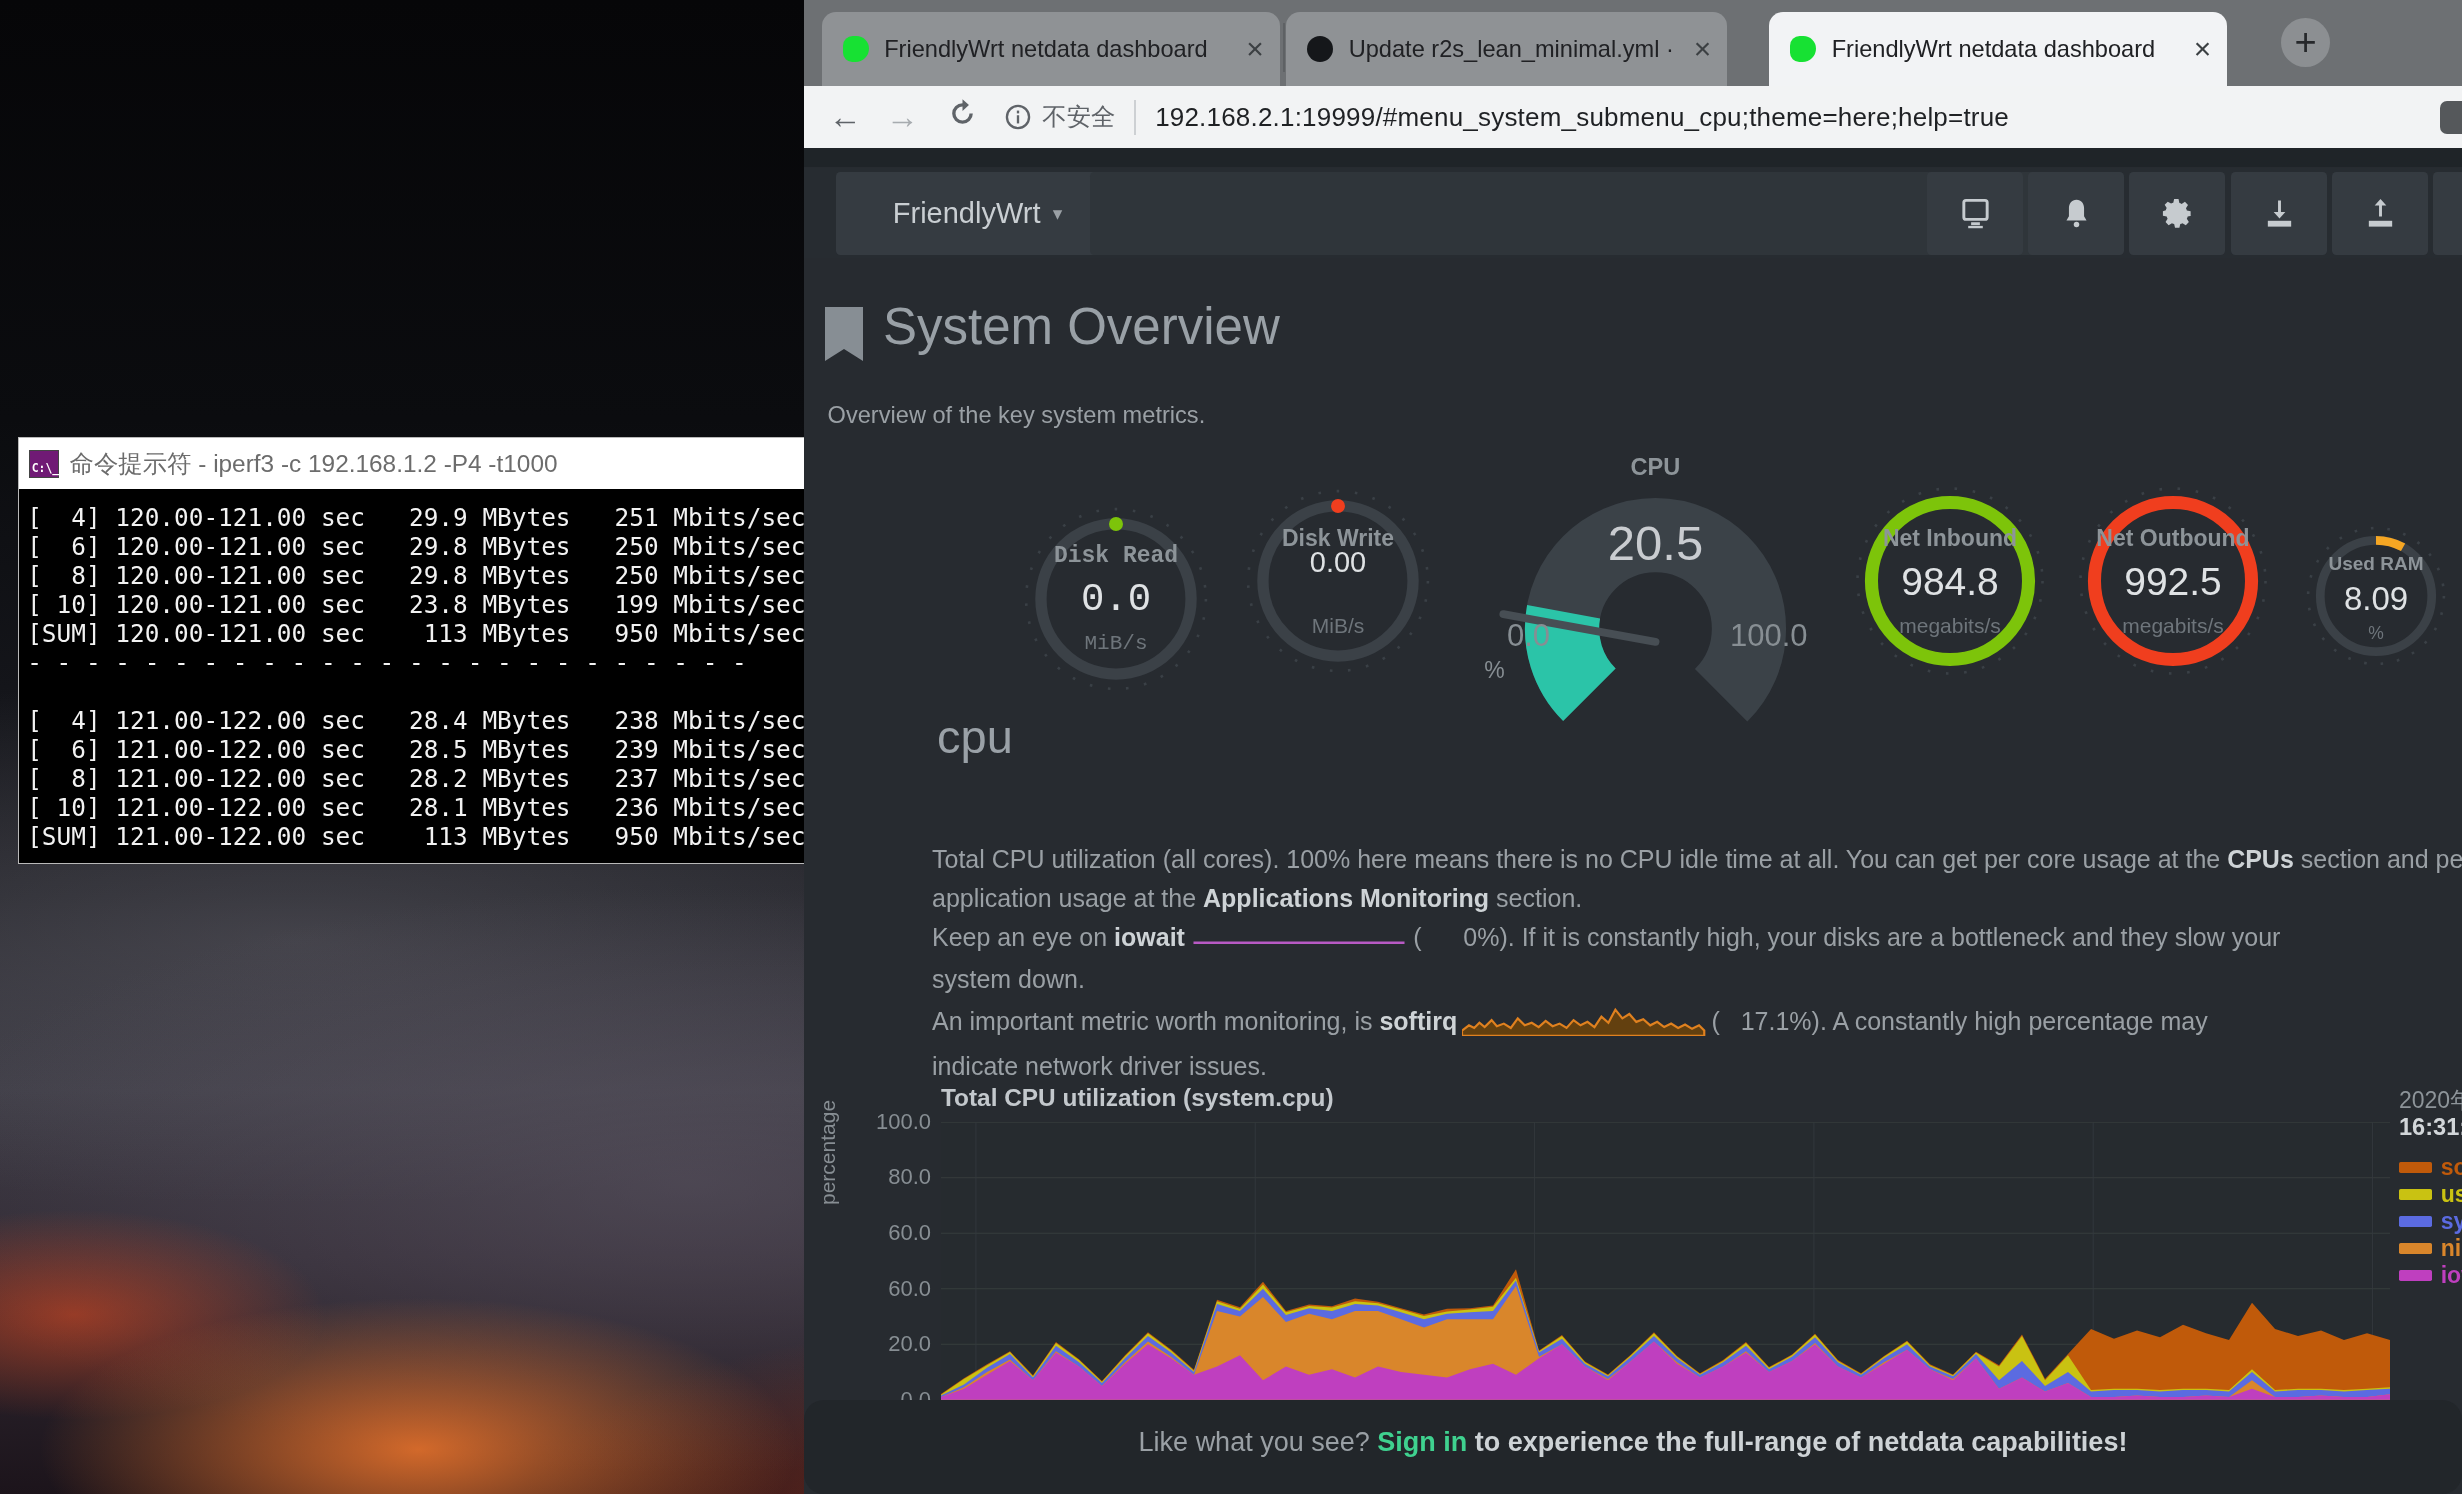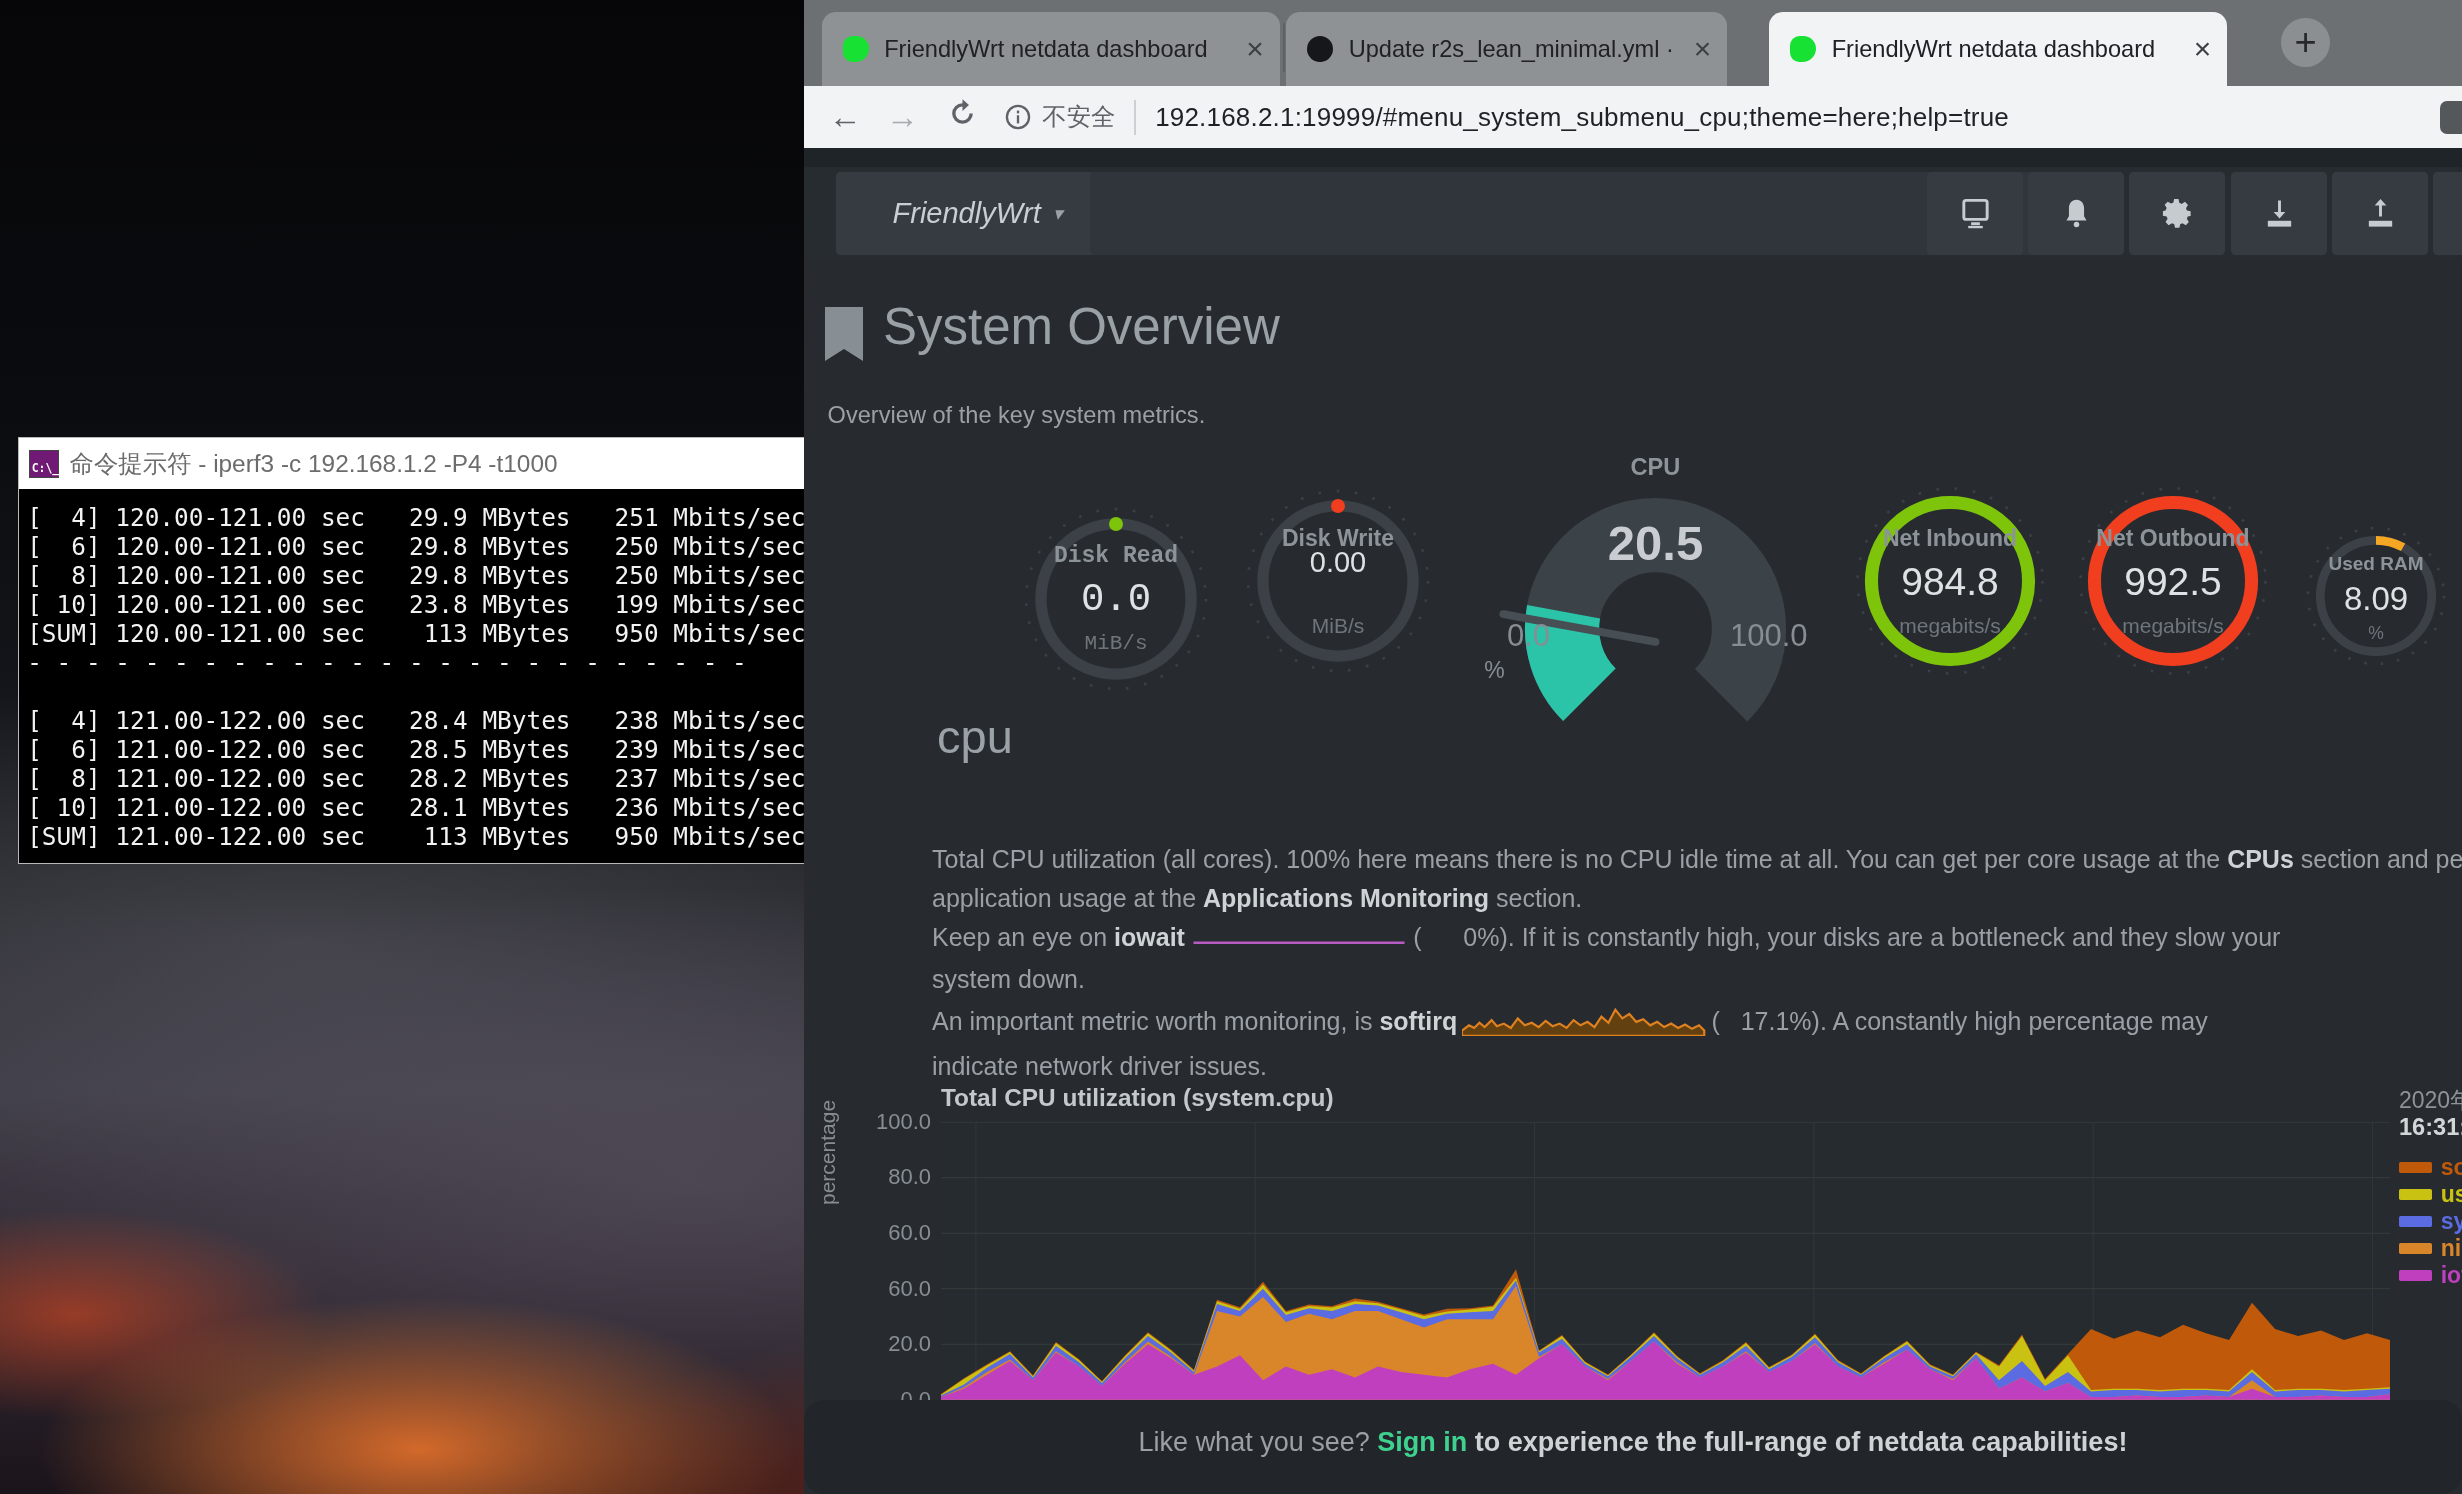--- a/index.html
+++ b/index.html
@@ -39,21 +39,21 @@
   .nav-glyph{font-size:33px;color:#5f6368;margin-left:24.4px;}
   .nav-glyph.disabled{color:#a7abaf;}
   .secure-chip{display:flex;align-items:center;margin-left:26px;color:#5f6368;font-size:24.4px;}
   .chip-sep{width:1.7px;height:35px;background:#cdd0d3;margin:0 19px;}
   .url-text{font-size:26px;color:#1f2124;letter-spacing:0.2px;white-space:nowrap;}
   .ext-btn{right:-8.7px;top:101px;width:31px;height:33px;background:#55585b;border-radius:7px;}
   
   .nd-topstrip{left:0;top:148px;width:1658px;height:19px;background:#1f2428;}
   .nd-navbar{left:0;top:168px;width:1658px;height:90px;background:#272c31;}
   .nd-cell{position:absolute;top:3.5px;height:83px;background:#353b41;border-radius:4.4px;display:flex;align-items:center;justify-content:center;}
-  .nd-brand{left:32px;width:283px;color:#c9ced2;font-size:29px;font-style:italic;}
+  .nd-brand{left:32px;width:283px;color:#c9ced2;font-size:29px;}
   .nd-brand .caret{font-size:19px;color:#9aa0a5;margin-left:12.2px;}
   .nd-midcell{left:286px;width:1001px;background:#2f353a;}
   .nd-ico{color:#c6cbcf;}
   .nd-ico svg{display:block;}
   .bookmark{left:21px;top:307px;width:38px;height:54px;background:#878e94;
     clip-path:polygon(0 0,100% 0,100% 100%,50% 78%,0 100%);}
   .sec-title{left:79px;top:297px;font-size:51px;color:#99a0a6;}
   .sec-sub{left:23.6px;top:402px;font-size:23.6px;color:#9aa0a5;}
   
   .gauge{position:absolute;}
@@ -226,21 +226,21 @@
       <div class="g-unit" style="top:129px;font-size:21px;">MiB/s</div>
     </div>
 
     <div class="gauge" style="left:668px;top:454px;width:367px;height:297px;">
       <svg width="367" height="297" viewBox="0 0 420 340">
         <circle cx="210" cy="200" r="107" fill="none" stroke="#3b4248" stroke-width="85" stroke-dasharray="504.2 168.1" transform="rotate(135 210 200)"></circle>
         <circle id="cpu-fill" cx="210" cy="200" r="107" fill="none" stroke-width="85" transform="rotate(135 210 200)" stroke="#2bc4a8" stroke-dasharray="103.4 672.3"></circle>
         <line id="cpu-needle" x1="210" y1="215" x2="210" y2="38" stroke="#474e54" stroke-width="9" stroke-linecap="round" transform="rotate(-79.7 210 215)"></line>
       </svg>
       <div class="g-label" style="top:0;font-size:23.6px;">CPU</div>
-      <div class="g-value" style="top:61px;font-size:49px;font-weight:bold;color:#c9ccd0;">20.5</div>
+      <div class="g-value" style="top:61px;font-size:49px;font-weight:normal;color:#c9ccd0;">20.5</div>
       <div class="cpu-min" style="left:35px;top:164px;font-size:31px;">0.0</div>
       <div class="cpu-max" style="left:258px;top:164px;font-size:31px;">100.0</div>
       <div class="cpu-pct" style="left:12.2px;top:203px;font-size:23px;">%</div>
     </div>
 
     <div class="gauge" style="left:1050px;top:485px;width:192px;height:192px;">
       <svg width="192" height="192" viewBox="0 0 220 220">
         <circle cx="110" cy="110" r="106" fill="none" stroke="#3a4046" stroke-width="3" stroke-dasharray="3 18"></circle>
         <circle id="ni-ring" cx="110" cy="110" r="90" fill="none" stroke-width="15" stroke="#7dc40a"></circle>
       </svg>

